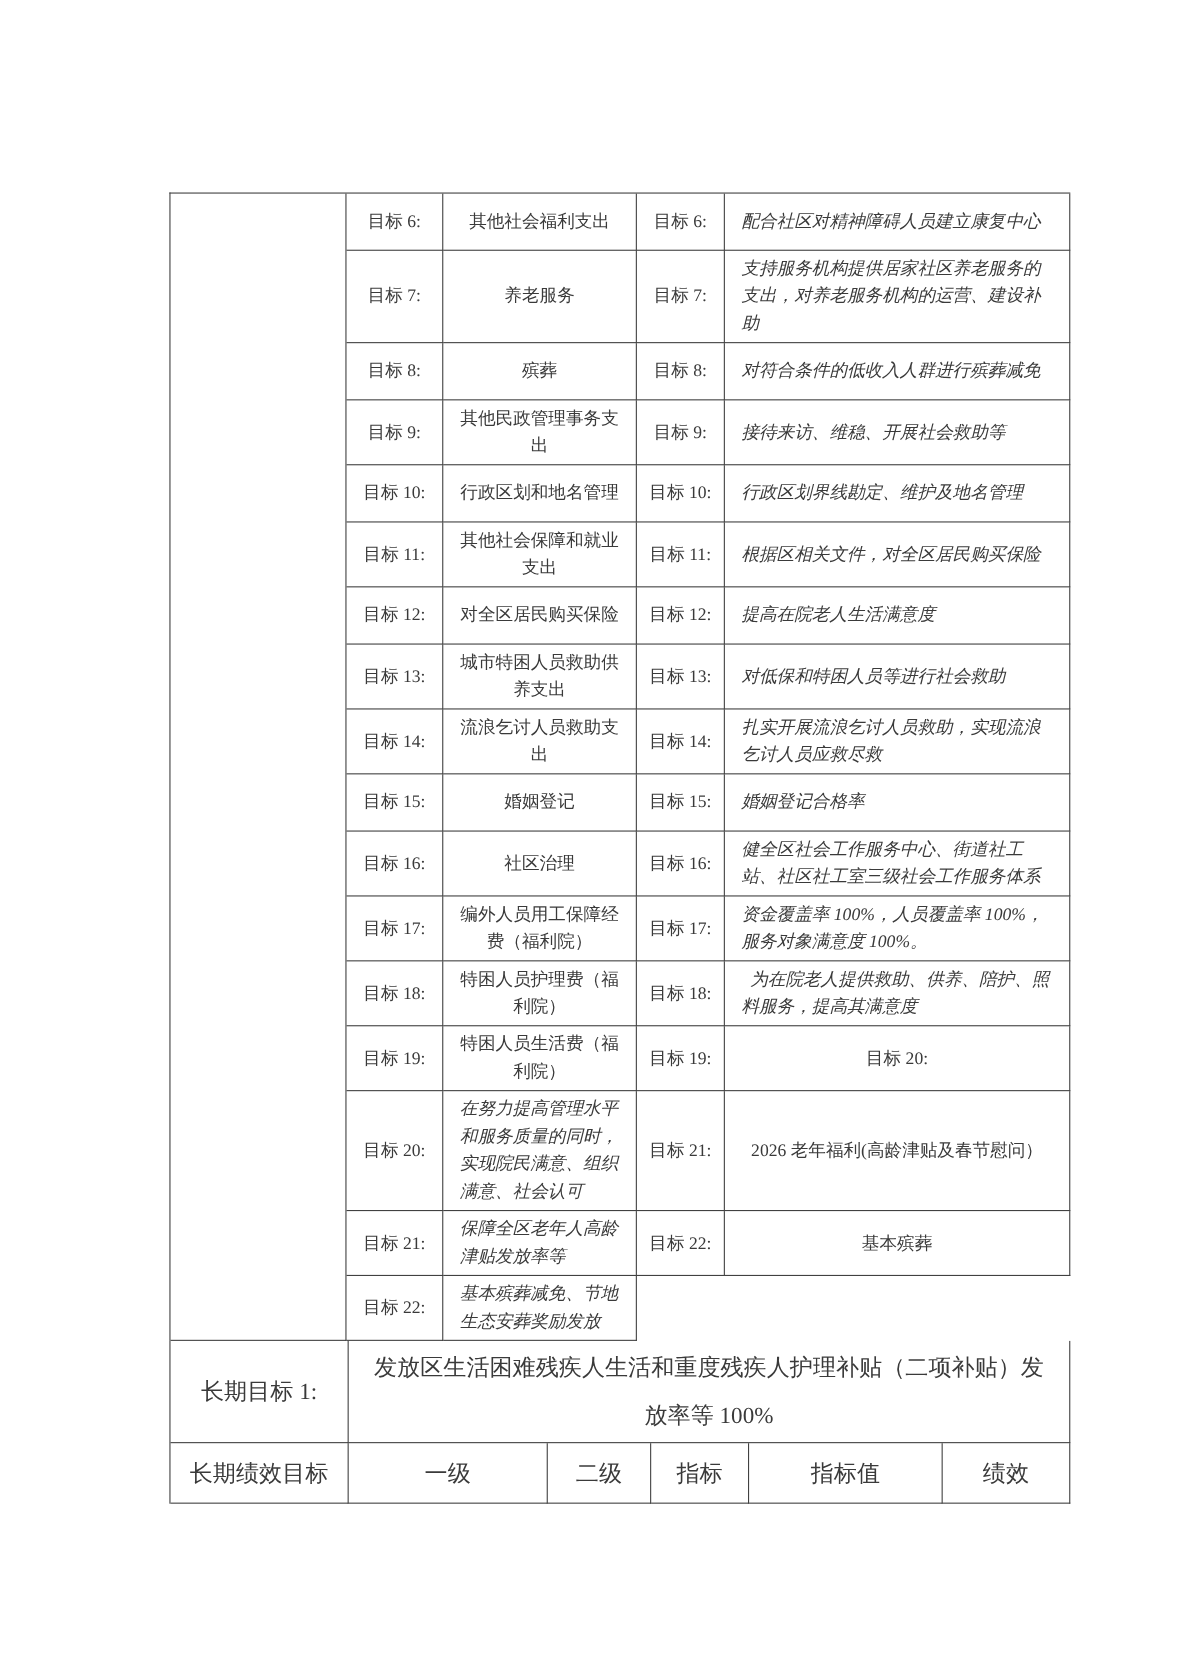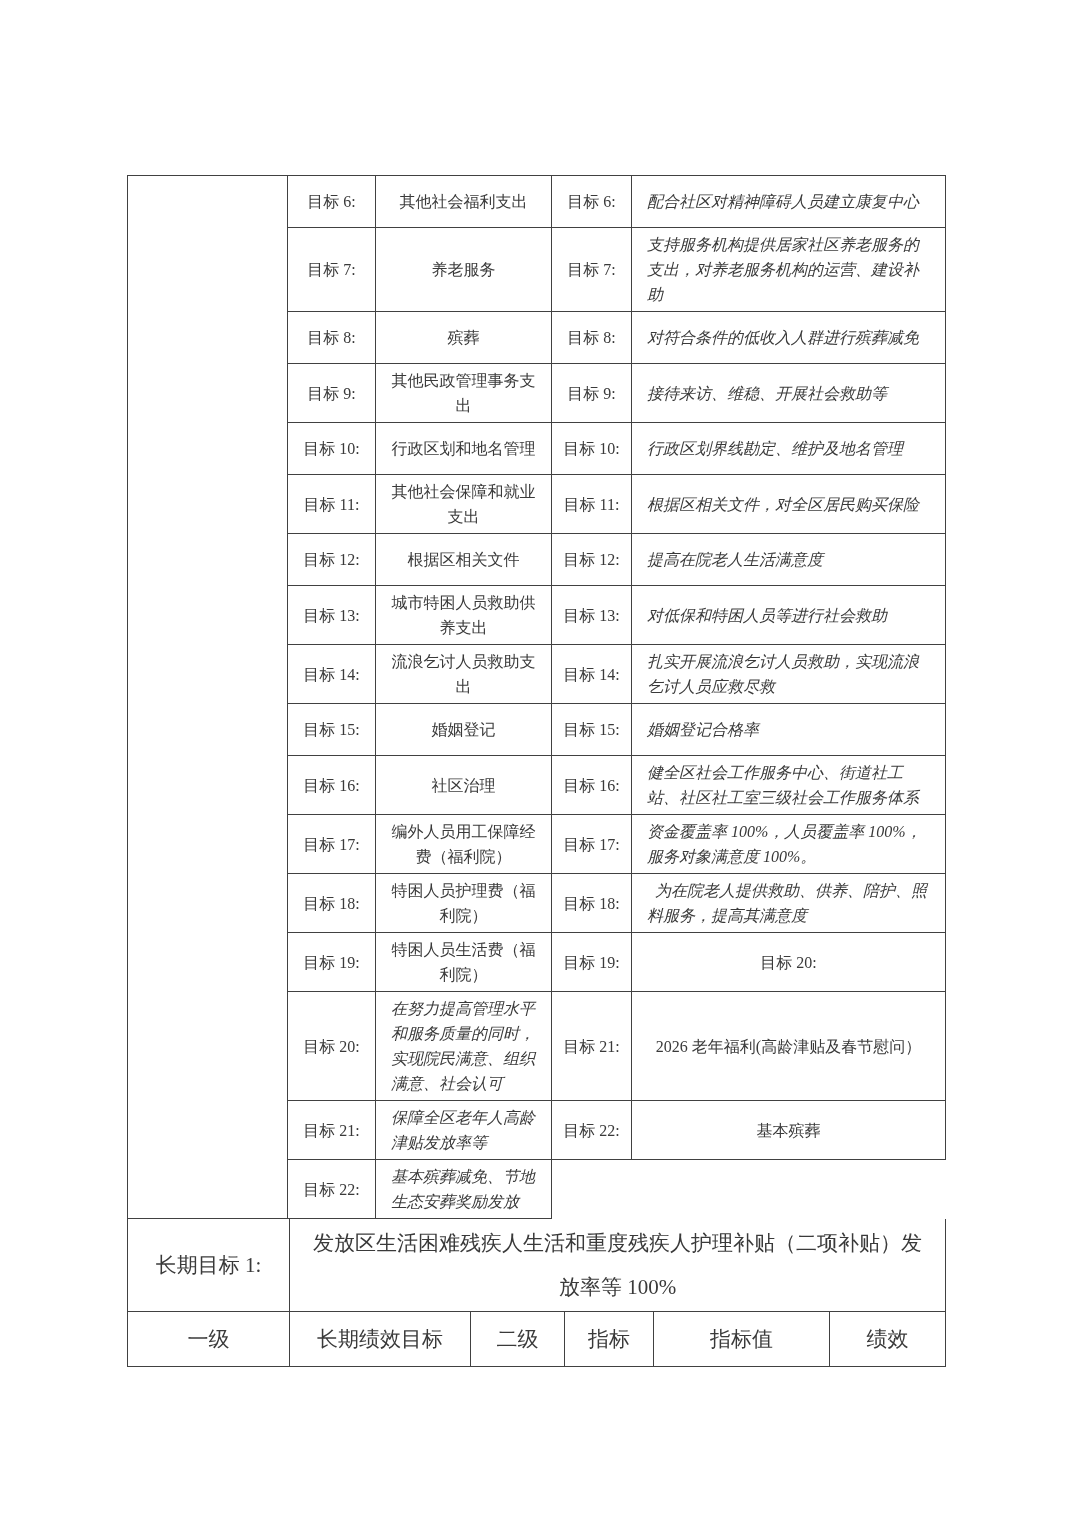--- a/index.html
+++ b/index.html
@@ -2,21 +2,21 @@
 <html style="--bd: #414141; --txt: #3a3a3a;"><head>
 <meta charset="utf-8">
 <style>
   :root { --bd:#414141; --txt:#3a3a3a; }
   html,body { margin:0; padding:0; background:#e8e8e8; }
   .page {
     position:relative; width:1074px; height:1520px; background:#ffffff;
     margin:0 auto; overflow:hidden;
     font-family:"Liberation Serif","DejaVu Serif",serif; color:var(--txt);
   }
-  .doc-table { position:absolute; left:127px; top:175px; }
+  .doc-table { position:absolute; left:154px; top:175px; }
 
   
   .grid-a {
     display:grid; width:fit-content;
     grid-template-columns:160px 88px 176px 80px 314px;
     grid-auto-rows:minmax(52px,auto);
     border-top:1.5px solid var(--bd); border-left:1.5px solid var(--bd);
   }
   .cell {
     border-right:1.5px solid var(--bd); border-bottom:1.5px solid var(--bd);
@@ -70,21 +70,21 @@
   <div class="cell g-name">行政区划和地名管理</div>
   <div class="cell g-label">目标 10:</div>
   <div class="cell g-desc">行政区划界线勘定、维护及地名管理</div>
 
   <div class="cell g-label">目标 11:</div>
   <div class="cell g-name">其他社会保障和就业支出</div>
   <div class="cell g-label">目标 11:</div>
   <div class="cell g-desc">根据区相关文件，对全区居民购买保险</div>
 
   <div class="cell g-label">目标 12:</div>
-  <div class="cell g-name">根据区相关文件</div>
+  <div class="cell g-name">对全区居民购买保险</div>
   <div class="cell g-label">目标 12:</div>
   <div class="cell g-desc">提高在院老人生活满意度</div>
 
   <div class="cell g-label">目标 13:</div>
   <div class="cell g-name">城市特困人员救助供养支出</div>
   <div class="cell g-label">目标 13:</div>
   <div class="cell g-desc">对低保和特困人员等进行社会救助</div>
 
   <div class="cell g-label">目标 14:</div>
   <div class="cell g-name">流浪乞讨人员救助支出</div>
@@ -127,22 +127,22 @@
   <div class="cell g-label">目标 22:</div>
   <div class="cell g-name">基本殡葬</div>
   <div class="cell g-label">目标 22:</div>
   <div class="cell g-desc">基本殡葬减免、节地生态安葬奖励发放</div>
 </div>
 
     <div class="grid-b">
       <div class="cell b-label">长期目标 1:</div>
       <div class="cell b-text">发放区生活困难残疾人生活和重度残疾人护理补贴（二项补贴）发放率等 100%</div>
 
+      <div class="cell b-head">长期绩效目标</div>
       <div class="cell b-head">一级</div>
-      <div class="cell b-head">长期绩效目标</div>
       <div class="cell b-head">二级</div>
       <div class="cell b-head">指标</div>
       <div class="cell b-head">指标值</div>
       <div class="cell b-head">绩效</div>
     </div>
 
   </div>
 </div>
 
 </body></html>

